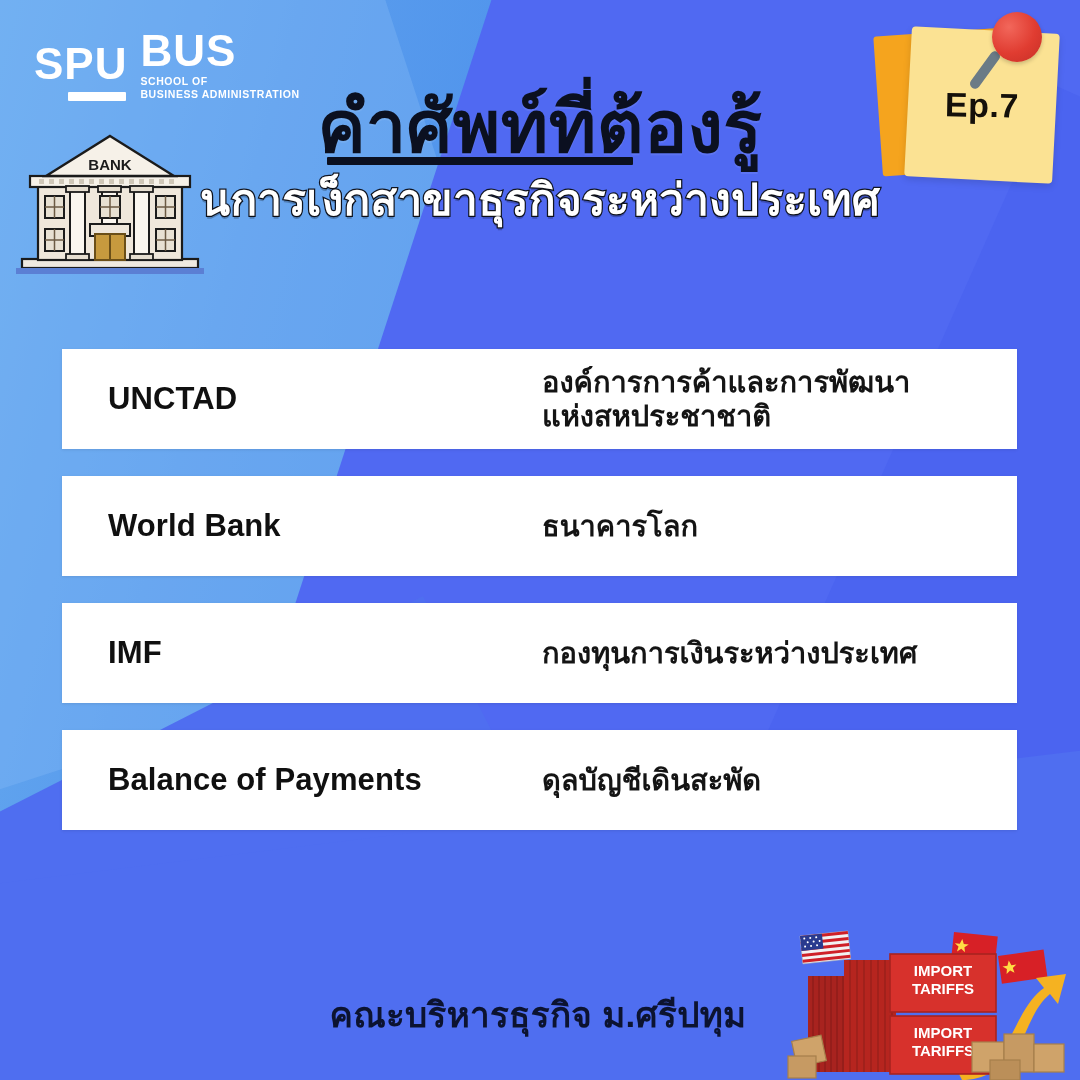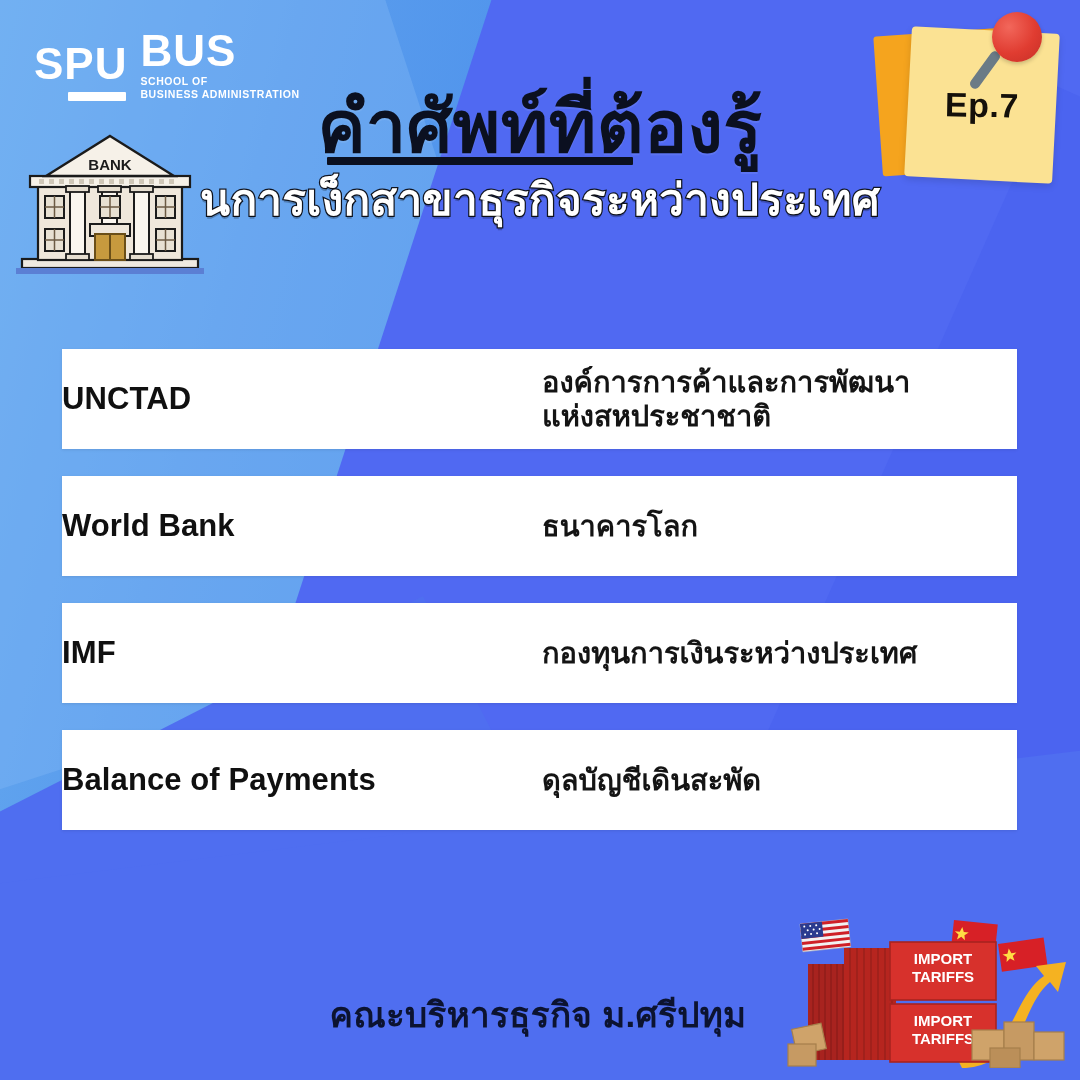--- a/index.html
+++ b/index.html
@@ -142,41 +142,41 @@
   .bank{ position:absolute; left:14px; top:128px; width:192px; height:150px; }
 
   
   .rows{ position:absolute; left:62px; top:349px; width:955px; }
   .row{
     background:#ffffff; height:100px; margin-bottom:27px;
     display:flex; align-items:center;
     box-shadow:0 1px 3px rgba(0,0,0,.09);
   }
   .row-term{
-    width:480px; 
+    width:480px; padding-left:46px;
     font-size:31px; font-weight:700; color:#101010;
     letter-spacing:.1px;
   }
   .row-def{
     flex:1; padding-right:16px;
     font-size:29px; font-weight:600; color:#141414;
     line-height:1.18;
   }
   .row-def .dl{ display:block; }
 
   
   .footer{
     position:absolute; left:0; right:4px; bottom:38px;
     text-align:center;
     font-size:35px; font-weight:700; color:#0c1330;
     letter-spacing:.3px;
   }
 
   
-  .containers{ position:absolute; right:2px; bottom:12px; width:292px; height:150px;text-decoration:underline; }
+  .containers{ position:absolute; right:2px; bottom:0; width:292px; height:150px;text-decoration:underline; }
 </style>
 </head>
 <body>
 
 <div class="canvas">
 
   <div class="bg-shape bg-soft-left"></div>
   <div class="bg-shape bg-lightband"></div>
   <div class="bg-shape bg-violet-right"></div>
   <div class="bg-shape bg-violet-right2"></div>

